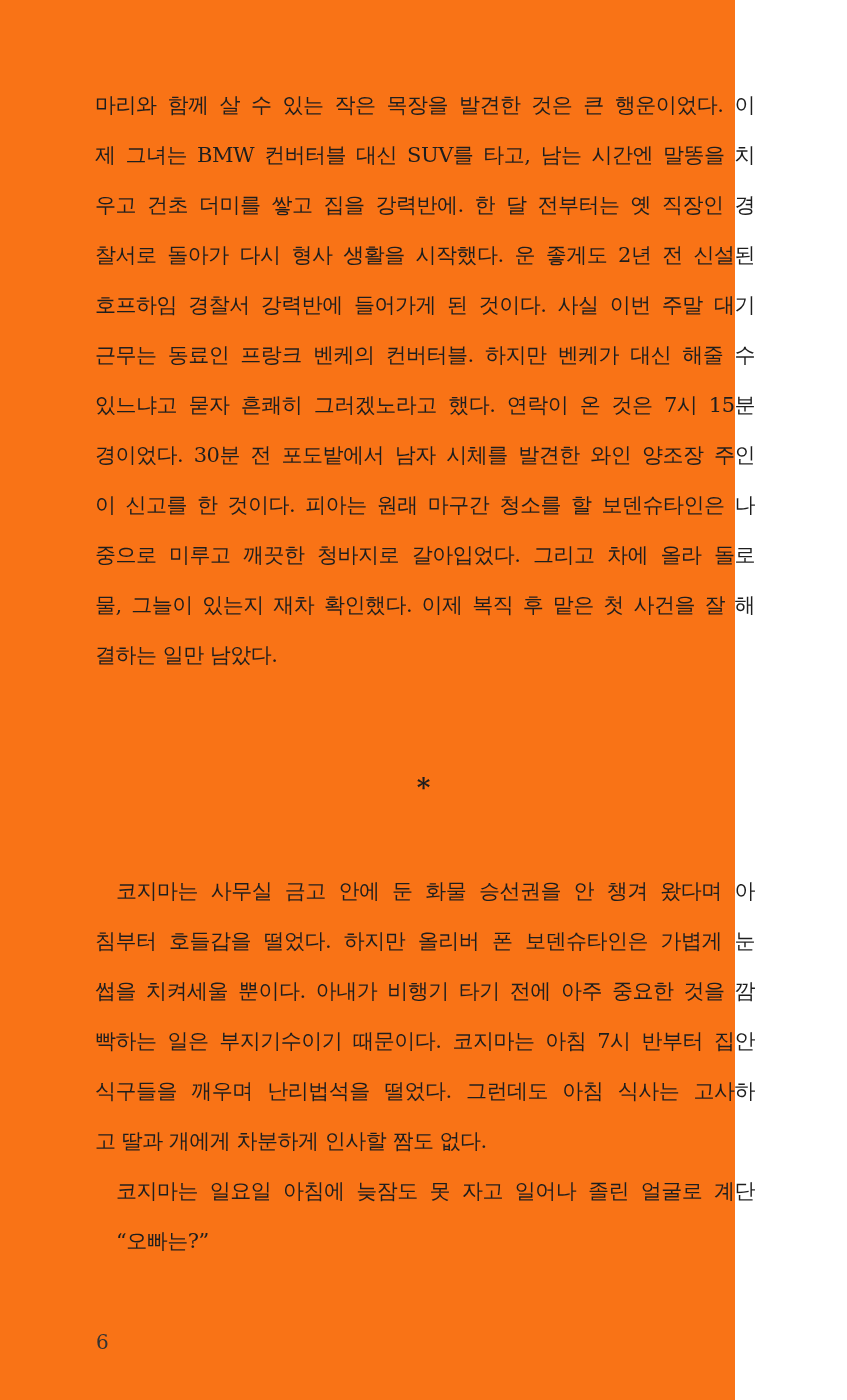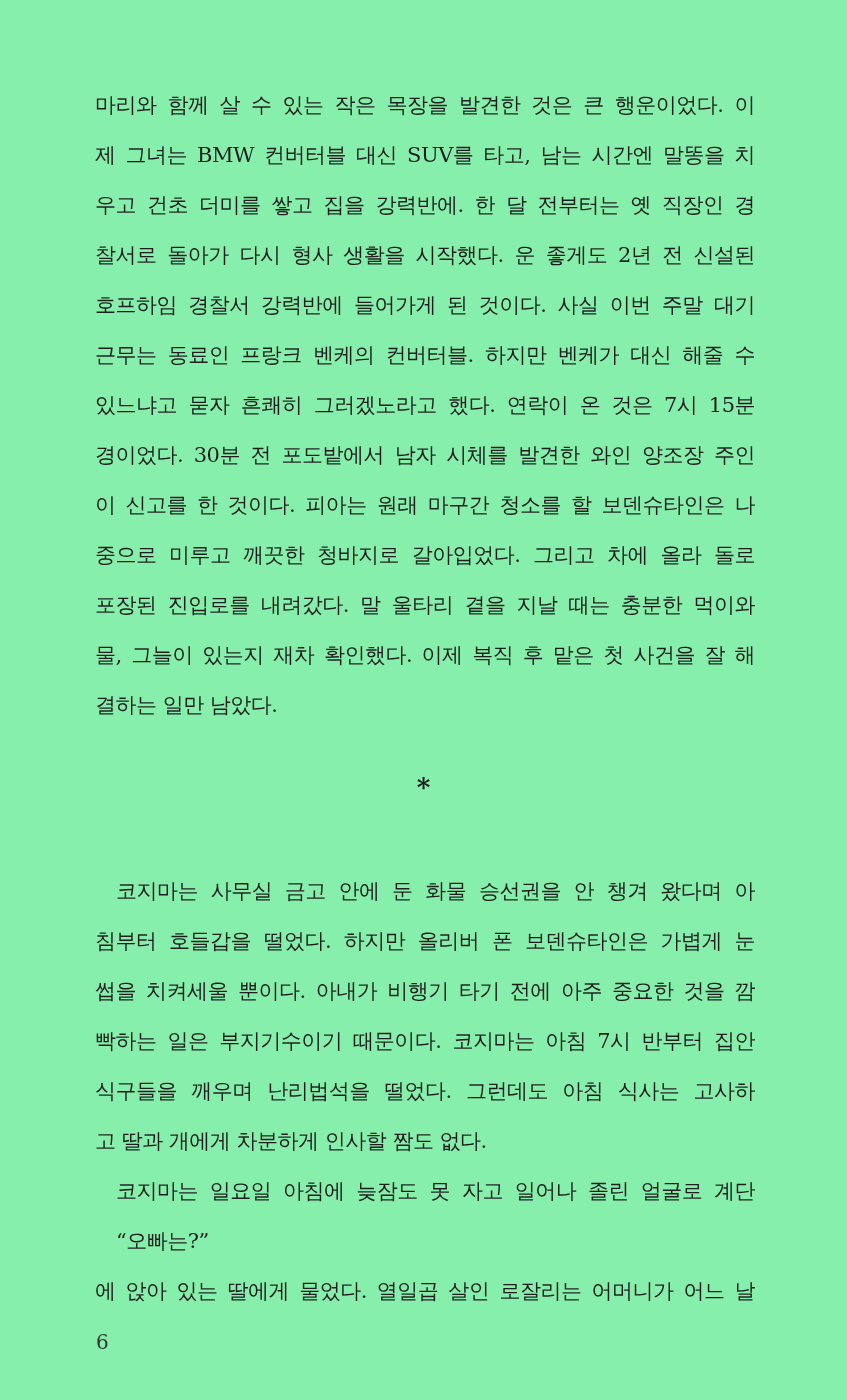--- a/index.html
+++ b/index.html
@@ -12,23 +12,23 @@
       height: 1400px;
       position: relative;
       overflow: hidden;
       font-family: "DejaVu Serif", "Liberation Serif", serif;
       color: #1e1e1e;
     }
     .page {
       position: absolute;
       left: 0;
       top: 0;
-      width: 847px;
+      width: 735px;
       height: 1400px;
-      background: #86efac;
+      background: #f97316;
     }
     .text-block {
       position: absolute;
       left: 95px;
       width: 660px;
       font-size: 21px;
       line-height: 50px;
       letter-spacing: -0.5px;
     }
     .line {
@@ -74,34 +74,32 @@
     <span class="line">마리와 함께 살 수 있는 작은 목장을 발견한 것은 큰 행운이었다. 이</span>
     <span class="line">제 그녀는 BMW 컨버터블 대신 SUV를 타고, 남는 시간엔 말똥을 치</span>
     <span class="line">우고 건초 더미를 쌓고 집을 강력반에. 한 달 전부터는 옛 직장인 경</span>
     <span class="line">찰서로 돌아가 다시 형사 생활을 시작했다. 운 좋게도 2년 전 신설된</span>
     <span class="line">호프하임 경찰서 강력반에 들어가게 된 것이다. 사실 이번 주말 대기</span>
     <span class="line">근무는 동료인 프랑크 벤케의 컨버터블. 하지만 벤케가 대신 해줄 수</span>
     <span class="line">있느냐고 묻자 흔쾌히 그러겠노라고 했다. 연락이 온 것은 7시 15분</span>
     <span class="line">경이었다. 30분 전 포도밭에서 남자 시체를 발견한 와인 양조장 주인</span>
     <span class="line">이 신고를 한 것이다. 피아는 원래 마구간 청소를 할 보덴슈타인은 나</span>
     <span class="line">중으로 미루고 깨끗한 청바지로 갈아입었다. 그리고 차에 올라 돌로</span>
-    <span class="line">포장된 진입로를 내려갔다. 말 울타리 곁을 지날 때는 충분한 먹이와</span>
     <span class="line">물, 그늘이 있는지 재차 확인했다. 이제 복직 후 맡은 첫 사건을 잘 해</span>
     <span class="line last">결하는 일만 남았다.</span>
   </div>
 
   <div class="separator">*</div>
 
   <div class="text-block" id="block-2">
     <span class="line indent">코지마는 사무실 금고 안에 둔 화물 승선권을 안 챙겨 왔다며 아</span>
     <span class="line">침부터 호들갑을 떨었다. 하지만 올리버 폰 보덴슈타인은 가볍게 눈</span>
     <span class="line">썹을 치켜세울 뿐이다. 아내가 비행기 타기 전에 아주 중요한 것을 깜</span>
     <span class="line">빡하는 일은 부지기수이기 때문이다. 코지마는 아침 7시 반부터 집안</span>
     <span class="line">식구들을 깨우며 난리법석을 떨었다. 그런데도 아침 식사는 고사하</span>
     <span class="line last">고 딸과 개에게 차분하게 인사할 짬도 없다.</span>
     <span class="line indent">코지마는 일요일 아침에 늦잠도 못 자고 일어나 졸린 얼굴로 계단</span>
     <span class="line indent last">“오빠는?”</span>
-    <span class="line">에 앉아 있는 딸에게 물었다. 열일곱 살인 로잘리는 어머니가 어느 날</span>
   </div>
 
   <div class="page-number">6</div>
 
 </div>
 
 </body></html>

